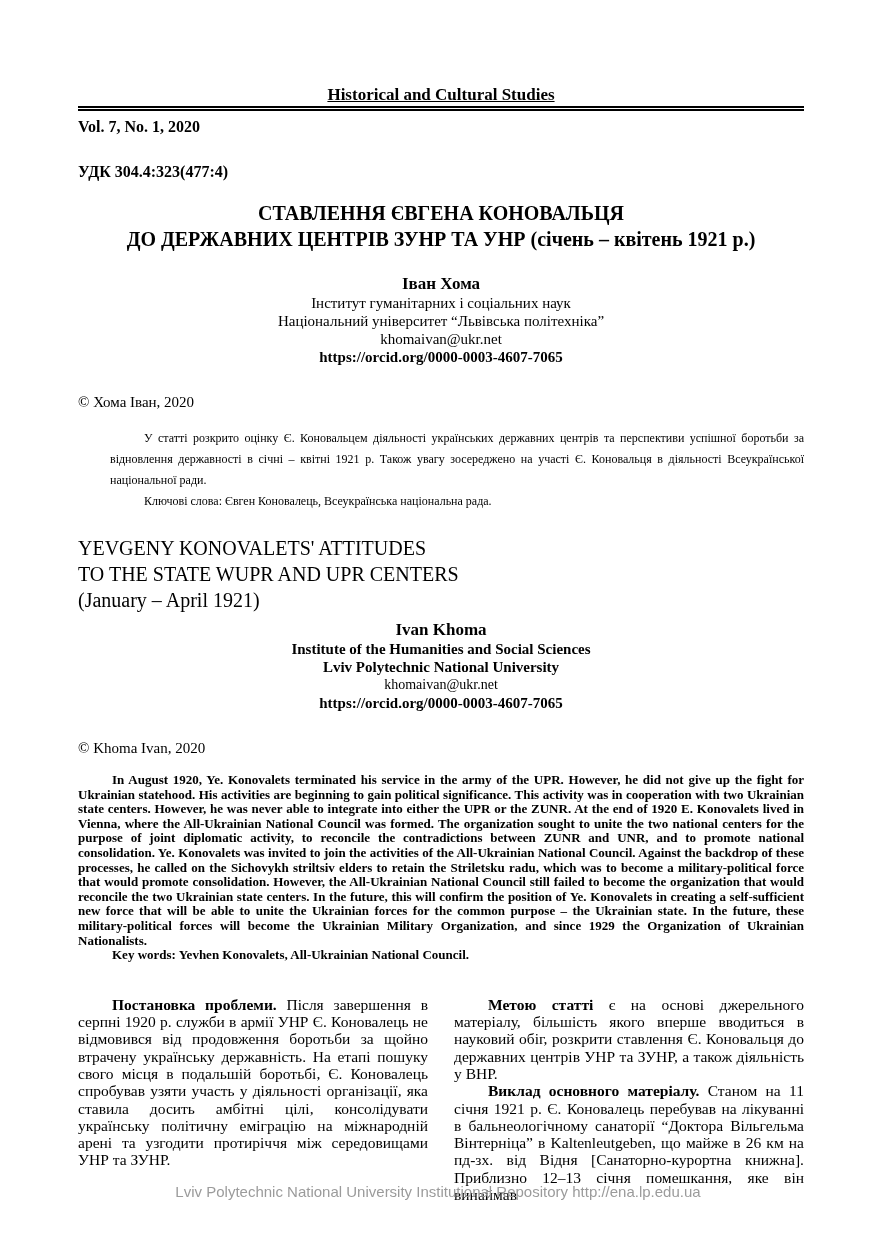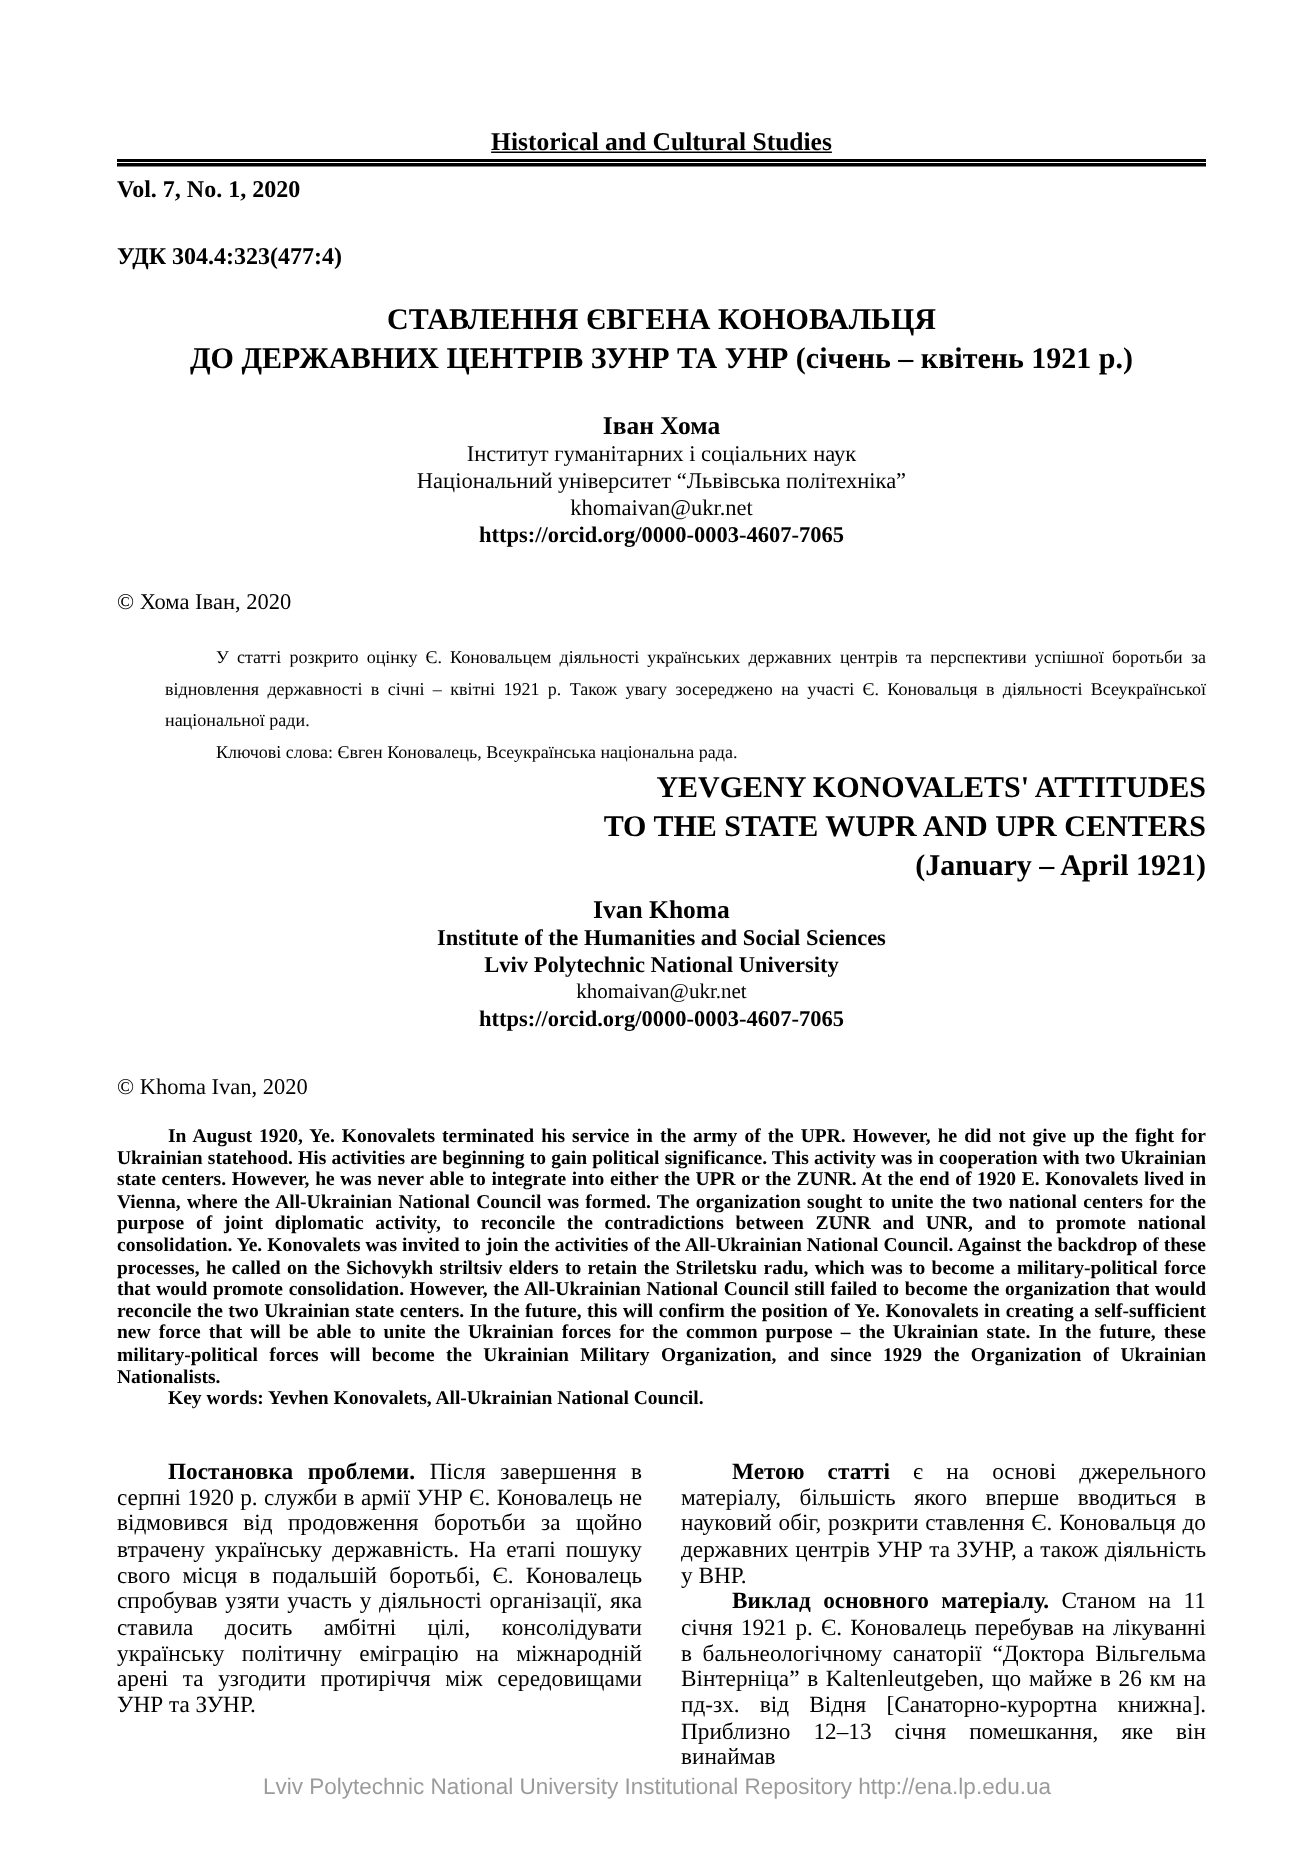--- a/index.html
+++ b/index.html
@@ -34,22 +34,22 @@
   .copyright { font-size: 15px; margin-top: 28px; }
 
   .ua-abstract {
     margin-top: 17px; font-weight: normal; font-size: 12px; line-height: 21px;
     text-align: justify;
     margin-left: 32px;
   }
   .ua-abstract p { margin: 0; text-indent: 34px; }
 
   .en-title {
-    text-align: right;
-    font-weight: bold; font-size: 20px; line-height: 26px;
+    margin-top: 23px; text-align: left;
+    font-weight: normal; font-size: 20px; line-height: 26px;
   }
   .author-block-en { margin-top: 7px; text-align: center; font-size: 15px; line-height: 18px; }
   .author-block-en .author-name { font-weight: bold; font-size: 17px; line-height: 20px; }
   .author-block-en .affil { font-weight: bold; }
   .author-block-en .email { font-weight: normal; font-size: 14px; }
   .author-block-en .orcid { font-weight: bold; }
 
   .en-abstract {
     margin-top: 16px; font-weight: bold; font-size: 13px; line-height: 14.6px;
     text-align: justify;

